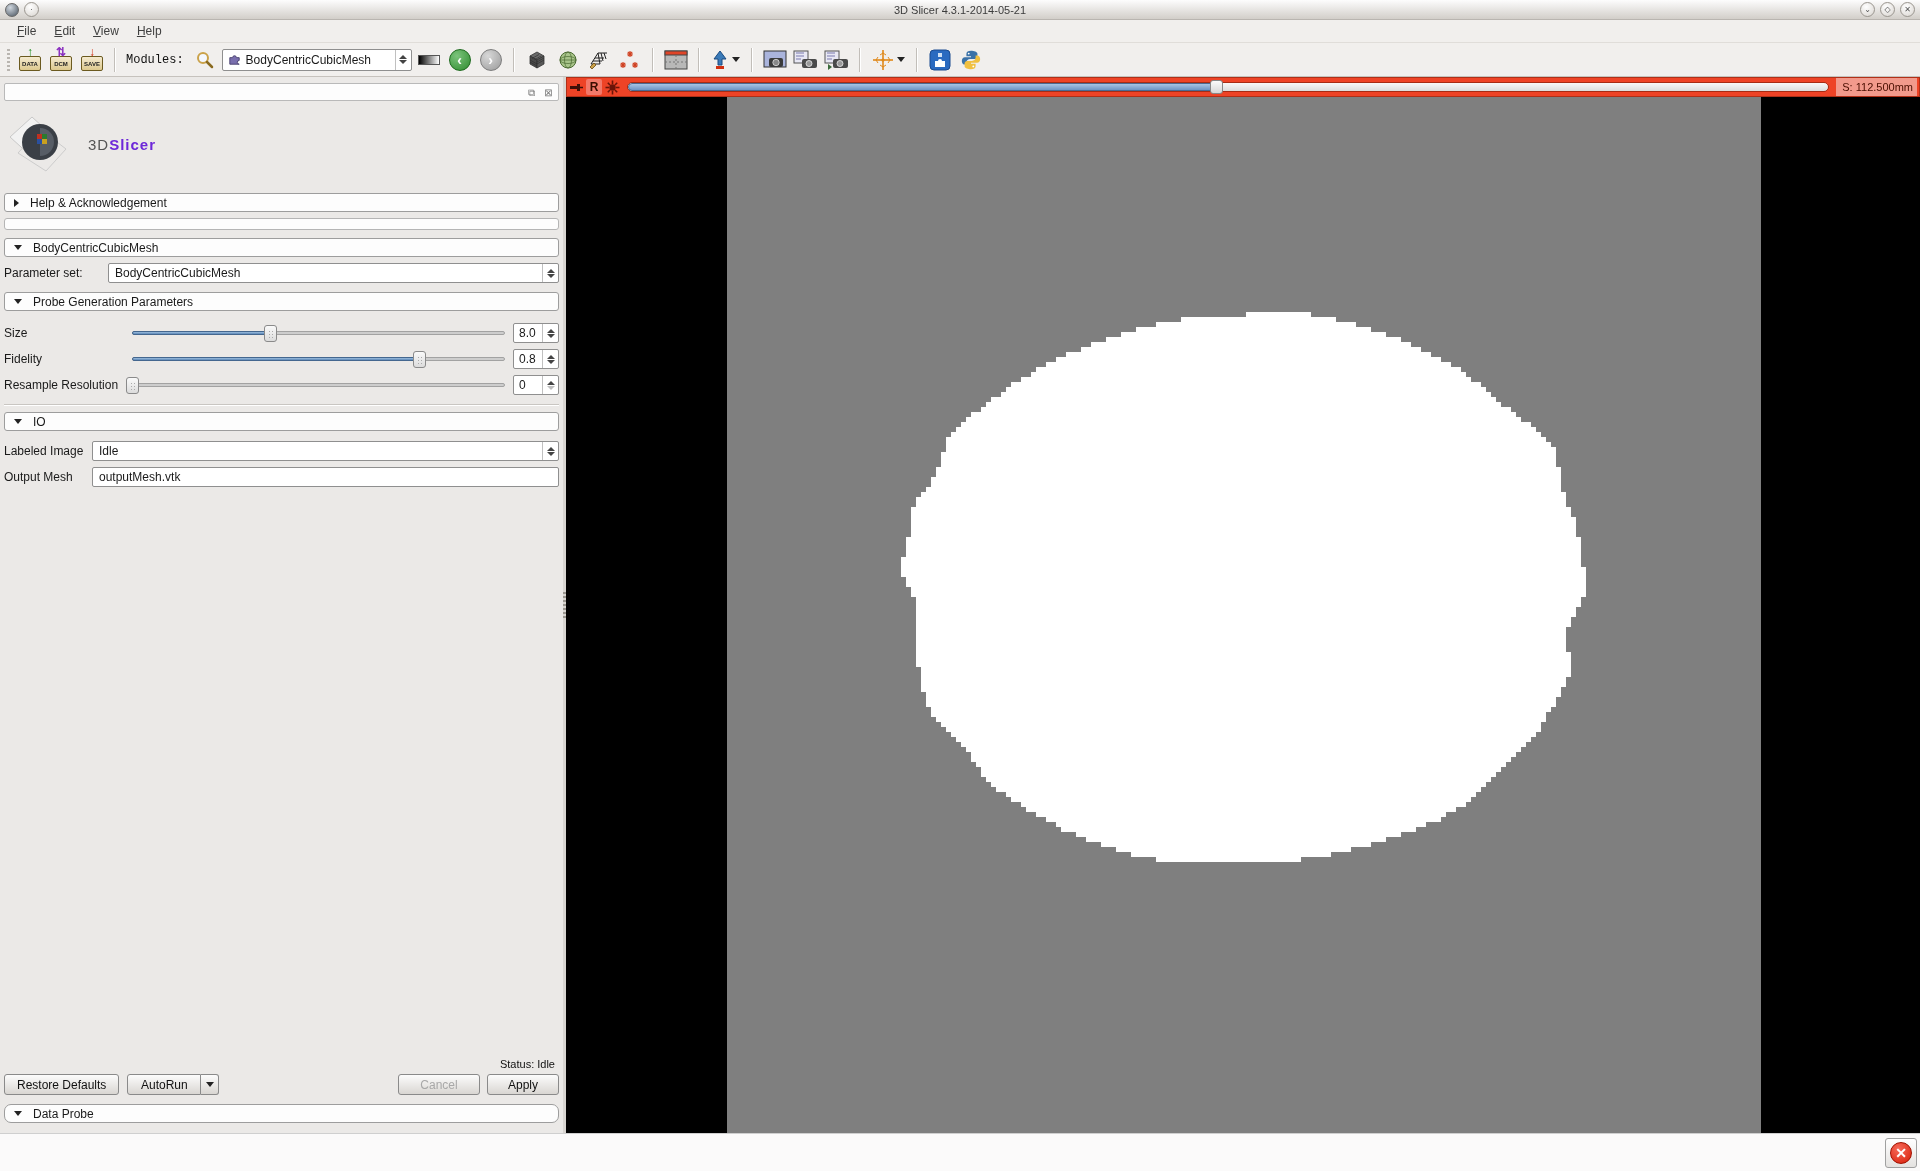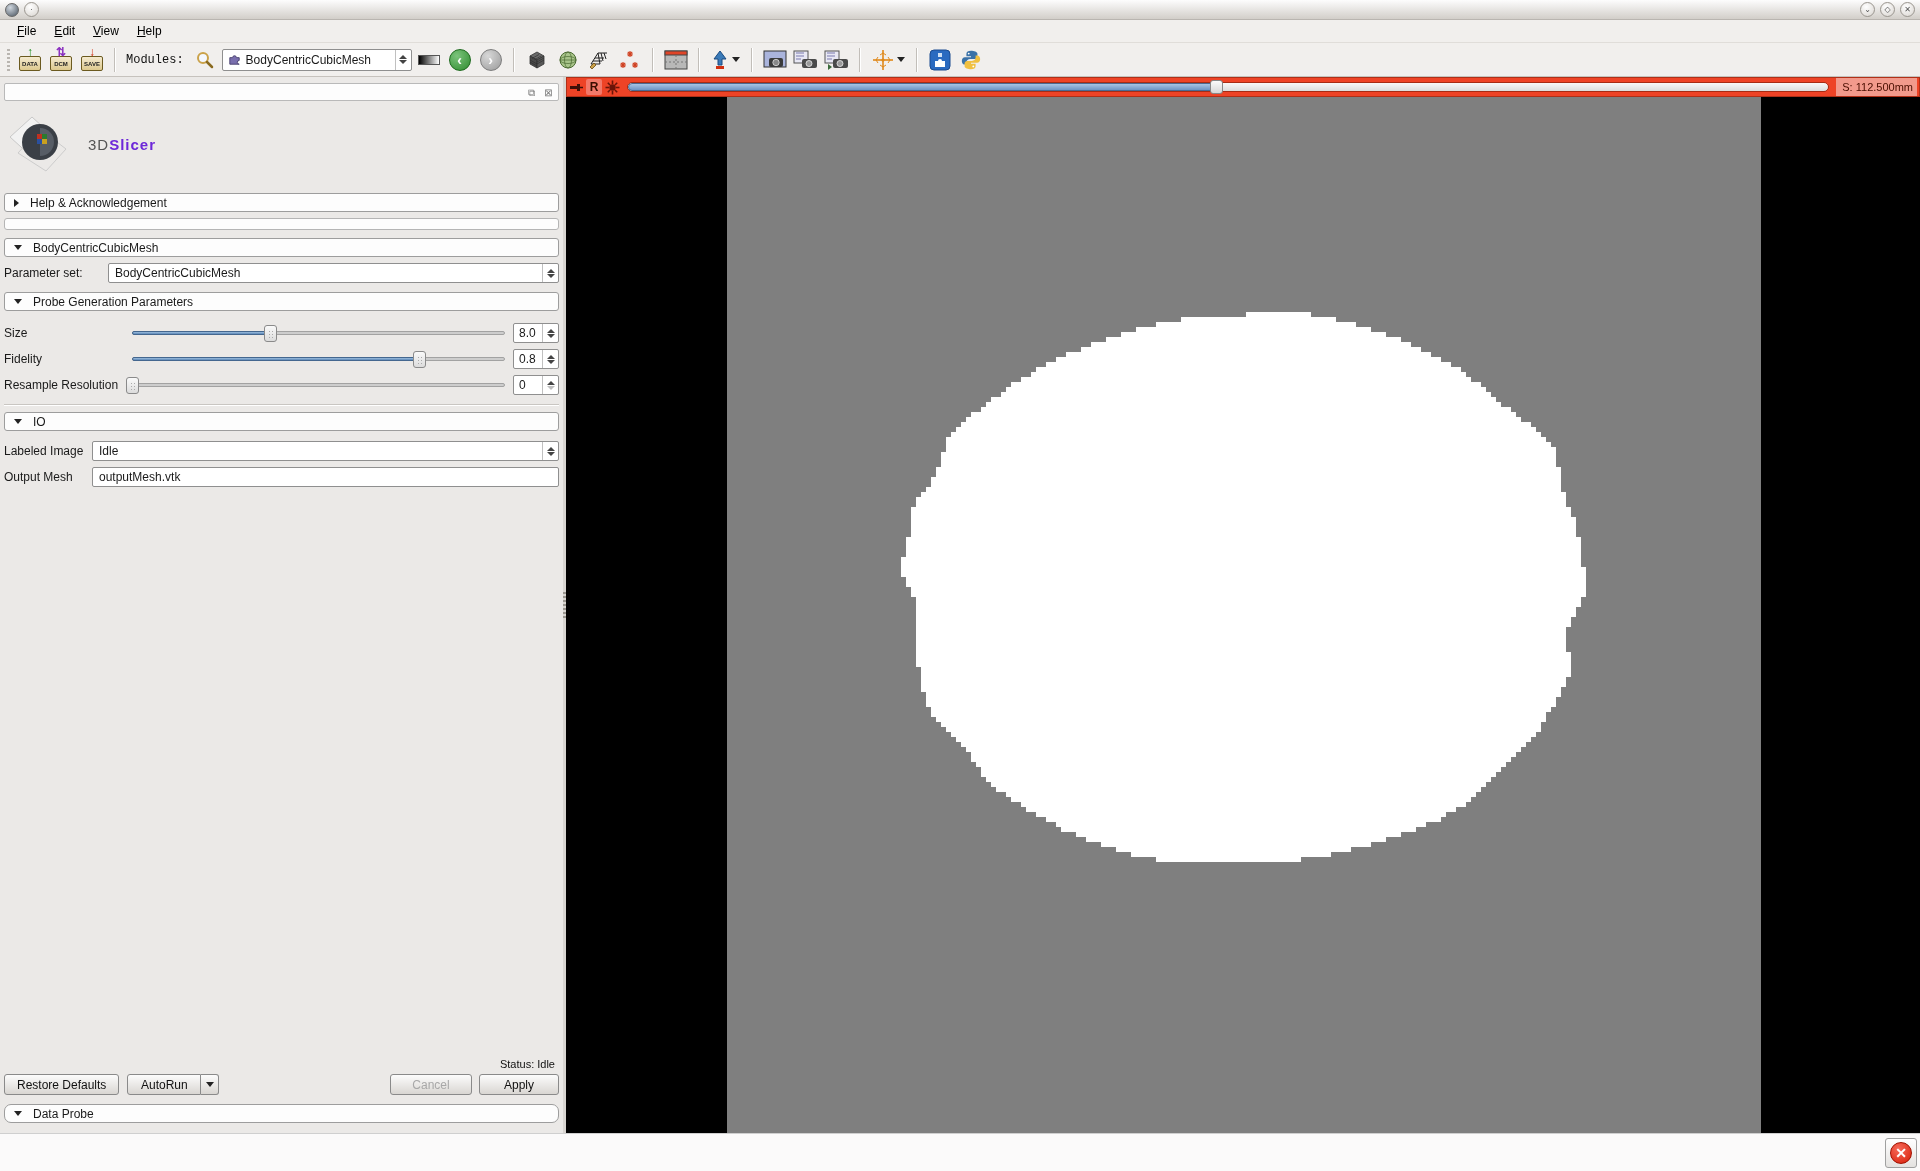--- a/index.html
+++ b/index.html
@@ -12,21 +12,21 @@
               display:flex; align-items:center; padding:0 5px; position:relative; }
   .titlebar .apptitle { position:absolute; left:0; right:0; text-align:center; font-size:11px; color:#3c3c3c; }
   .tb-circle { width:15px; height:15px; border-radius:50%; border:1px solid #9a968f;
                background:radial-gradient(circle at 40% 30%, #ffffff, #d8d4cf); display:flex; align-items:center;
                justify-content:center; font-size:8px; color:#555; margin-left:5px; }
   .appicon { width:14px; height:14px; border-radius:50%; background:radial-gradient(circle at 35% 30%, #cfd6de, #4a5560); border:1px solid #666; }
   .winbtns { margin-left:auto; display:flex; z-index:2; }
 
   
   .menubar { height:23px; background:#f1efed; display:flex; align-items:center; padding-left:8px; border-bottom:1px solid #e0ddd9; }
-  .menuitem { padding:9px 9px; font-size:12px; color:#000000; cursor:default; }
+  .menuitem { padding:9px 9px; font-size:12px; color:#404040; cursor:default; }
   .menuitem u { text-decoration:underline; }
 
   
   .toolbar { height:34px; background:#f1efed; border-bottom:1px solid #c6c2bd; display:flex; align-items:center; padding:0 4px; gap:3px; }
   .tsep { width:2px; height:24px; border-left:1px solid #c2beb9; border-right:1px solid #ffffff; margin:0 5px; }
   .thandle { width:3px; height:22px; background:repeating-linear-gradient(#b9b5b0 0 2px, #f1efed 2px 4px); margin:0 3px; }
   .tbtn { width:28px; height:28px; display:flex; align-items:center; justify-content:center; border:1px solid transparent; border-radius:3px; }
   .tbtn.wide { width:auto; padding:0 2px; }
   .iconbox { position:relative; width:24px; height:24px; display:flex; align-items:center; justify-content:center; }
   .fileicon { width:22px; height:15px; background:linear-gradient(#f4ead0,#ddc98e); border:1px solid #6b5a20; border-radius:2px;
@@ -110,20 +110,21 @@
                color:#fff; font-size:14px; font-weight:bold; display:flex; align-items:center; justify-content:center; }
 </style>
 </head>
 <body>
 
 <div class="app">
 
   <div class="titlebar">
     <span class="appicon"></span>
     <span class="tb-circle">·</span>
+    <div class="apptitle">3D Slicer 4.3.1-2014-05-21</div>
     <div class="winbtns">
       <span class="tb-circle">⌄</span>
       <span class="tb-circle">◇</span>
       <span class="tb-circle">✕</span>
     </div>
   </div>
 
   <div class="menubar">
     <span class="menuitem"><u>F</u>ile</span>
     <span class="menuitem"><u>E</u>dit</span>
@@ -413,21 +414,21 @@
       <div class="btnrow">
         <div class="pbtn">Restore Defaults</div>
         <div class="autorun-wrap">
           <div class="pbtn autorun-main">AutoRun</div>
           <div class="pbtn autorun-arrow">
               <span class="ddarrow" style="margin:0;"></span>
             </div>
         </div>
         <div class="spacer"></div>
         <div class="pbtn disabled" style="width:82px;">Cancel</div>
-        <div class="pbtn" style="width:80px; margin-left:7px;">Apply</div>
+        <div class="pbtn" style="width:72px; margin-left:7px;">Apply</div>
       </div>
 
       <div class="secbar" style="margin-top:9px;border-radius:7px;">
         <span class="sec-tri-d"></span>
         <span>Data Probe</span>
       </div>
     </div>
 
     <div class="splitter">
         <div class="grip"></div>

